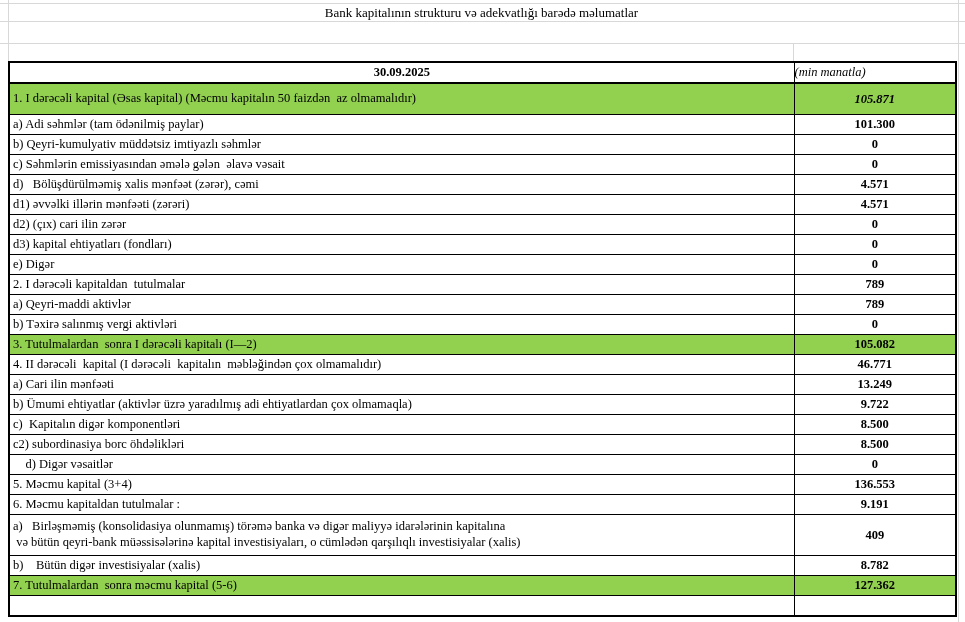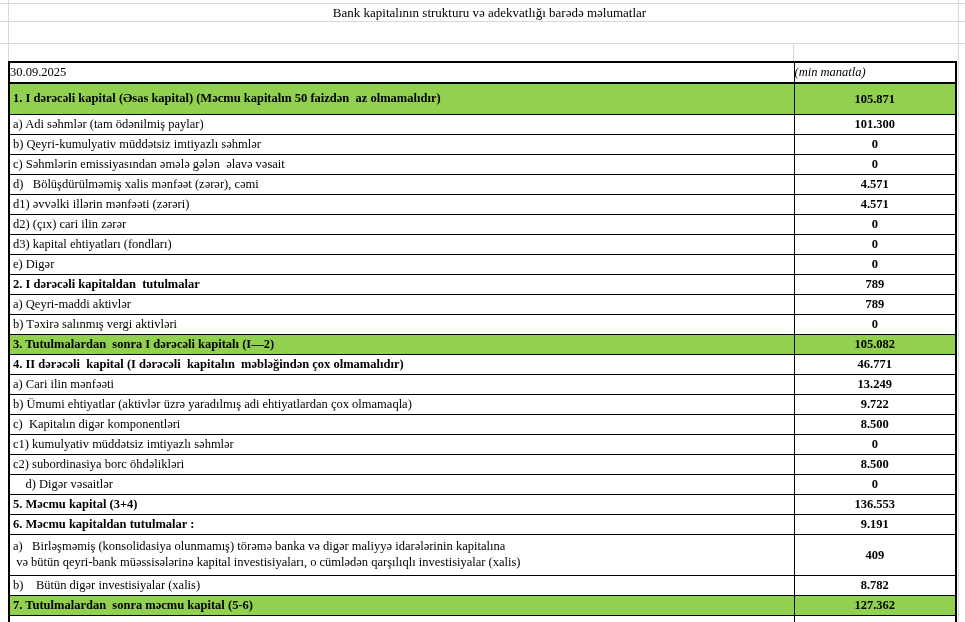--- a/index.html
+++ b/index.html
@@ -14,21 +14,21 @@
     width: 965px; height: 622px;
     overflow: hidden;
     background: #fff;
   }
   .gridline { position: absolute; background: #d8d8d8; }
   .gl-h { height: 1px; }
   .gl-v { width: 1px; }
 
   .sheet-title {
     position: absolute;
-    top: 5px; left: 16px; width: 947px;
+    top: 5px; left: 8px; width: 947px;
     text-align: center;
     font-size: 13px;
     line-height: 16px;
   }
 
   table.capital {
     position: absolute;
     top: 61px; left: 8px;
     width: 949px;
     border-collapse: collapse;
@@ -41,32 +41,32 @@
   table.capital td {
     border: 1px solid #000;
     padding: 0;
     vertical-align: middle;
     overflow: hidden;
   }
   table.capital thead td {
     height: 19px;
     border-bottom: 2px solid #000;
   }
-  .date-cell { font-weight: normal; }
+  .date-cell { text-align: center; font-weight: bold; }
   .unit-cell { font-style: italic; padding-right: 3px !important; }
 
   table.capital tbody td { height: 19px; }
   td.label {
     text-align: left;
     padding-left: 3px !important;
     white-space: pre-wrap;
     line-height: 1.25;
   }
   td.value { text-align: center; font-weight: bold; }
-  tr.bold td.label { font-weight: bold; margin-left: 9px; }
+  tr.bold td.label { font-weight: normal; margin-left: 9px; }
   tr.green td { background: #92D050; }
   tr.clipped td { height: 14px; }
 </style>
 </head>
 <body>
 
 <div class="sheet">
 
   <div class="gridline gl-h" style="top:3px;  left:0; width:965px;"></div>
   <div class="gridline gl-h" style="top:21px; left:0; width:965px;"></div>
@@ -85,21 +85,21 @@
     <thead>
       <tr>
         <td class="date-cell">30.09.2025</td>
         <td class="unit-cell">(min manatla)</td>
       </tr>
     </thead>
     <tbody>
 
     <tr class="bold green">
           <td class="label" style="height: 30px;">1. I dərəcəli kapital (Əsas kapital) (Məcmu kapitalın 50 faizdən  az olmamalıdır)</td>
-          <td class="value" style="height: 30px;">105.871</td>
+          <td class="value" style="height: 30px; font-style: italic;">105.871</td>
         </tr>
         <tr class="">
           <td class="label">a) Adi səhmlər (tam ödənilmiş paylar)</td>
           <td class="value">101.300</td>
         </tr>
         <tr class="">
           <td class="label">b) Qeyri-kumulyativ müddətsiz imtiyazlı səhmlər</td>
           <td class="value">0</td>
         </tr>
         <tr class="">
@@ -152,24 +152,20 @@
         </tr>
         <tr class="">
           <td class="label">b) Ümumi ehtiyatlar (aktivlər üzrə yaradılmış adi ehtiyatlardan çox olmamaqla)</td>
           <td class="value">9.722</td>
         </tr>
         <tr class="">
           <td class="label">c)  Kapitalın digər komponentləri</td>
           <td class="value">8.500</td>
         </tr>
         <tr class="">
-          <td class="label">c1) kumulyativ müddətsiz imtiyazlı səhmlər</td>
-          <td class="value">0</td>
-        </tr>
-        <tr class="">
           <td class="label">c2) subordinasiya borc öhdəlikləri</td>
           <td class="value">8.500</td>
         </tr>
         <tr class="">
           <td class="label">    d) Digər vəsaitlər</td>
           <td class="value">0</td>
         </tr>
         <tr class="bold">
           <td class="label">5. Məcmu kapital (3+4)</td>
           <td class="value">136.553</td>

